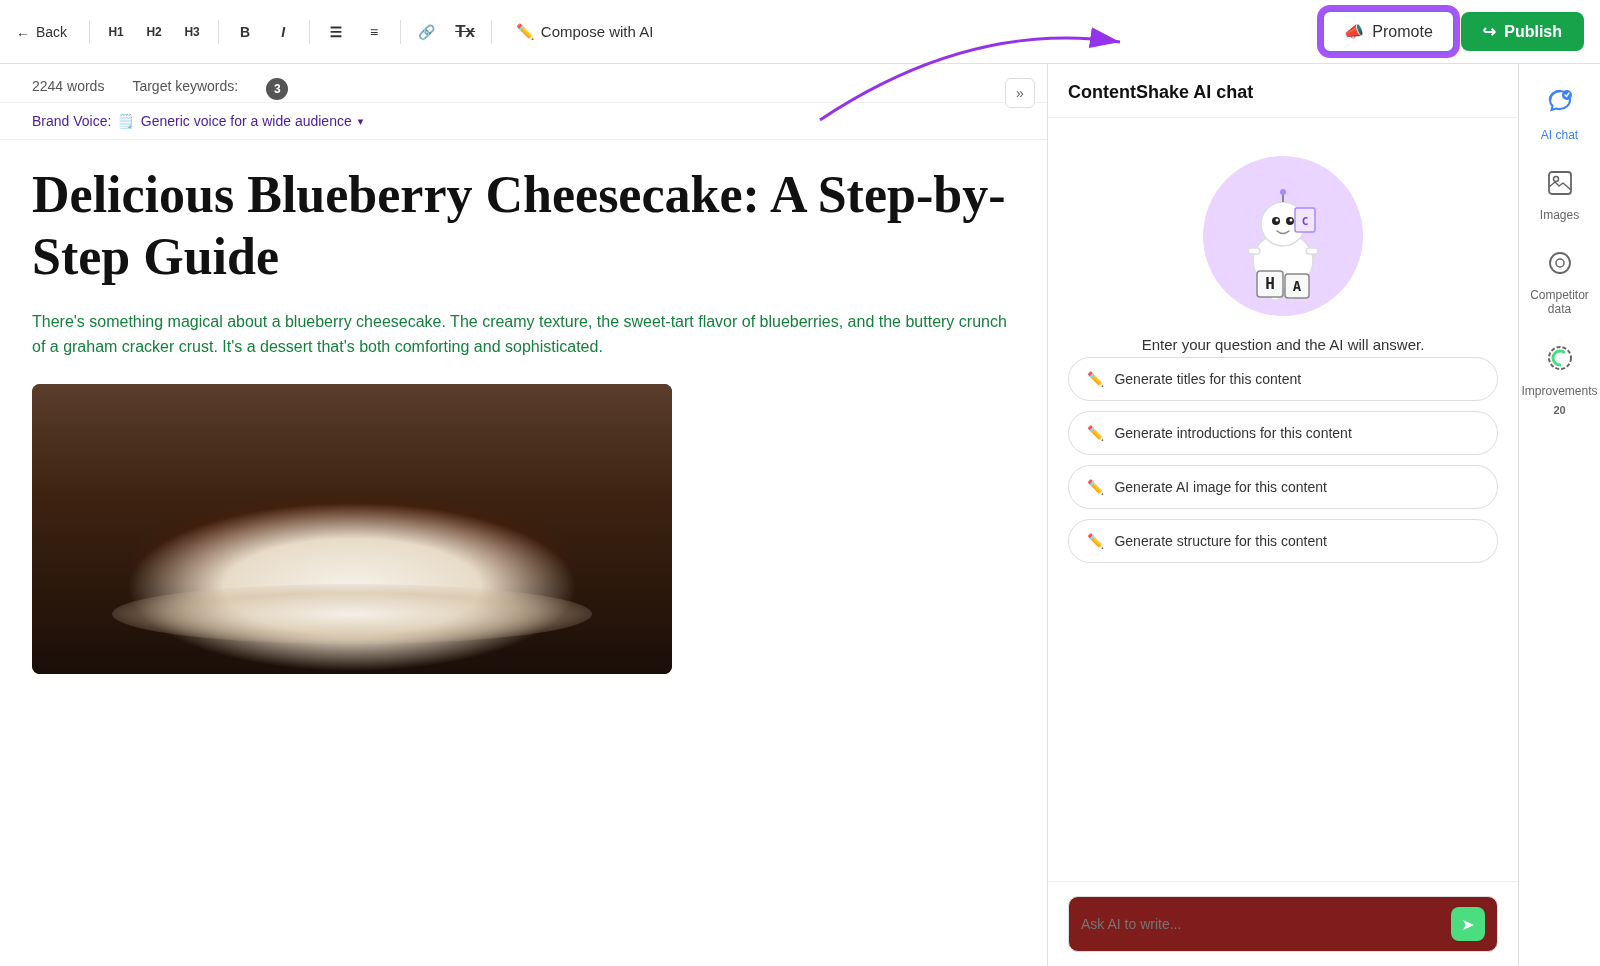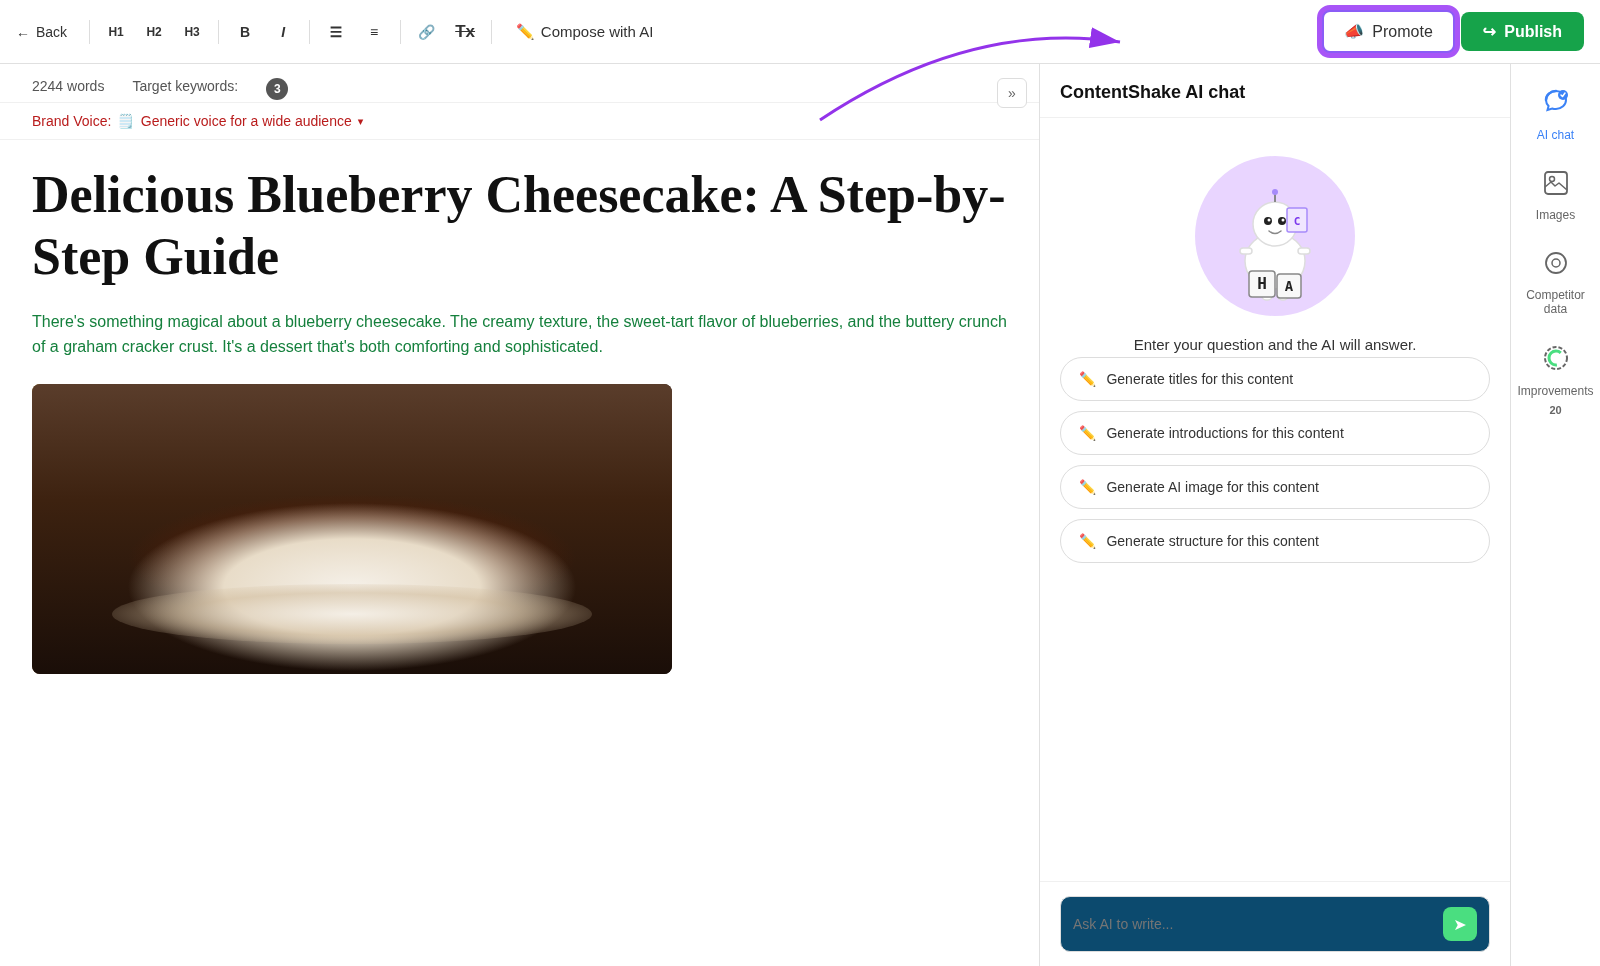--- a/index.html
+++ b/index.html
@@ -67,21 +67,21 @@
       font-size: 14px; color: #555;
       border-bottom: 1px solid #f0f0f0;
     }
     .keyword-badge {
       display: inline-flex; align-items: center; justify-content: center;
       width: 22px; height: 22px; background: #555; color: #fff;
       border-radius: 50%; font-size: 12px; font-weight: 600;
     }
     .brand-voice {
       display: flex; align-items: center; gap: 6px;
-      padding: 10px 32px; font-size: 14px; color: #b91c1c;
+      padding: 10px 32px; font-size: 14px; color: #4c1d95;
       border-bottom: 1px solid #f0f0f0;
     }
     .chevron-down { font-size: 11px; }
     .collapse-btn {
       position: absolute; top: 14px; right: 12px;
       width: 30px; height: 30px;
       background: #fff; border: 1px solid #ddd;
       border-radius: 6px; cursor: pointer;
       display: flex; align-items: center; justify-content: center;
       font-size: 14px; color: #666;
@@ -153,37 +153,37 @@
       display: flex; align-items: center; gap: 10px;
       margin-bottom: 10px; text-align: left;
     }
     .ai-panel-footer {
       padding: 14px 20px;
       border-top: 1px solid #f0f0f0;
     }
     .ai-input-container {
       display: flex; align-items: center;
       border: 1px solid #ddd; border-radius: 10px;
-      padding: 10px 12px; background: #0c4a6e;
+      padding: 10px 12px; background: #7f1d1d;
       gap: 8px;
     }
     .ai-input {
       flex: 1; border: none; outline: none;
       font-size: 14px; color: #999; background: transparent;
     }
     .ai-send-btn {
       width: 34px; height: 34px;
       background: #4ade80; border: none; border-radius: 8px;
       cursor: pointer; display: flex; align-items: center; justify-content: center;
       color: #fff; font-size: 16px;
     }
 
     
     .right-sidebar {
-      width: 90px; flex-shrink: 0;
+      width: 82px; flex-shrink: 0;
       border-left: 1px solid #e0e0e0;
       display: flex; flex-direction: column; align-items: center;
       padding: 12px 0;
       gap: 4px;
     }
     .sidebar-item {
       display: flex; flex-direction: column; align-items: center;
       gap: 6px; padding: 12px 8px; cursor: pointer;
       border-radius: 8px; width: 80px;
       font-size: 12px; color: #666; text-align: center;

